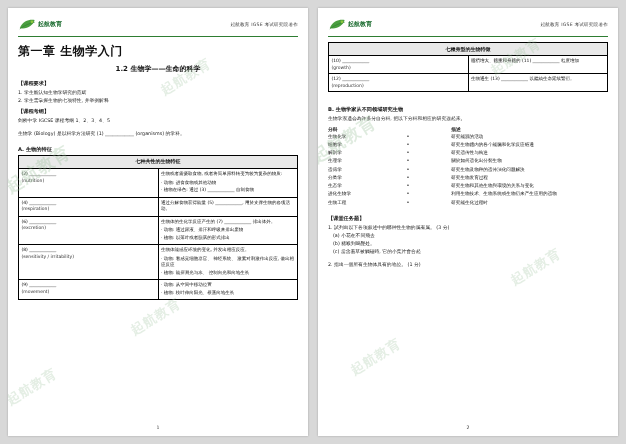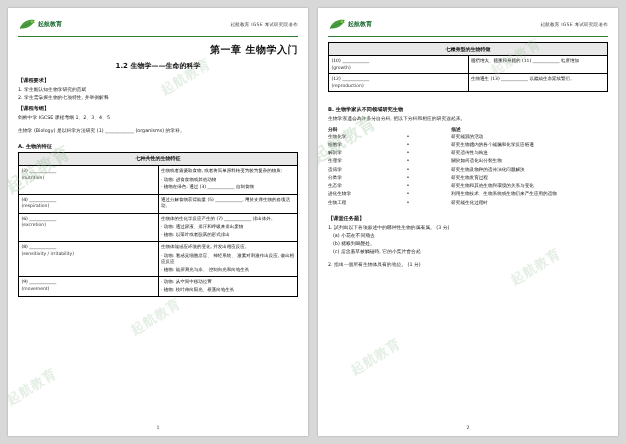--- a/index.html
+++ b/index.html
@@ -59,22 +59,22 @@
   .hdr-right {
     margin-left: auto;
     font-size: 4.6px;
     color: #444;
     white-space: nowrap;
     letter-spacing: .2px;
   }
 
   
   .doc-title {
-    text-align: right;
-    font-size: 10px;
+    text-align: left;
+    font-size: 12px;
     font-weight: bold;
     color: #111;
     margin: 6px 0 4px 0;
     letter-spacing: .5px;
   }
   .doc-subtitle {
     text-align: center;
     font-size: 7px;
     font-weight: bold;
     color: #111;

